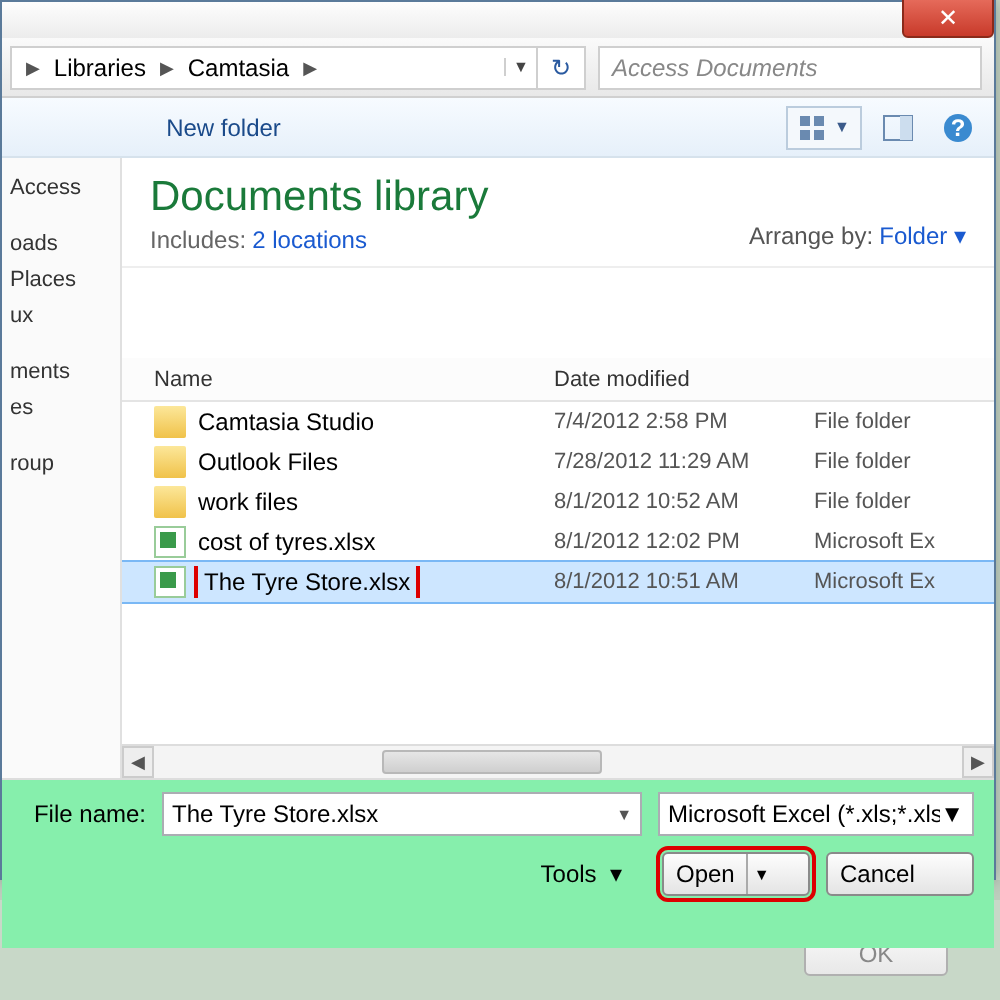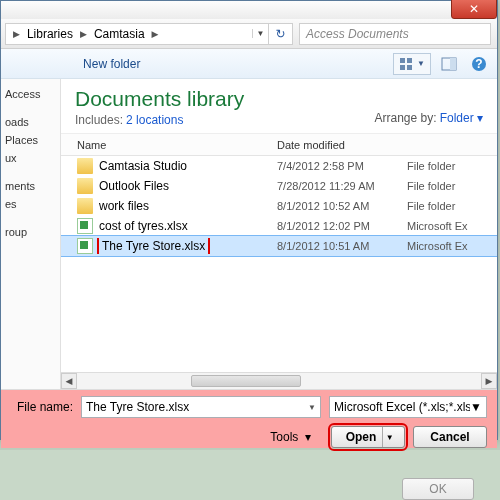--- a/index.html
+++ b/index.html
@@ -23,51 +23,51 @@
 .sidebar { width: 60px; border-right: 1px solid #e0e0e0; background: #fafafa; padding: 6px 2px; overflow: hidden; }
 .sidebar .sitem { padding: 3px 2px; white-space: nowrap; color: #333; font-size: 11px; }
 .sidebar .spacer { height: 10px; }
 .main { flex: 1; display: flex; flex-direction: column; }
 .libhdr { padding: 8px 14px 6px; border-bottom: 1px solid #eee; display:flex; }
 .libtitle { color: #1a7a3a; font-size: 21px; }
 .libsub { color: #666; font-size: 11px; margin-top: 2px; }
 .libsub .link { color: #1a5ad0; }
 .arrange { margin-left:auto; font-size:11px; color:#555; align-self:flex-end; padding-bottom:2px;}
 .arrange .link { color:#1a5ad0; }
-.colhdr { display: flex; border-bottom: 1px solid #e4e4e4; background: #fcfcfc; height: 22px; align-items: center; padding-left: 16px; }
+.colhdr { display: flex; border-bottom: 1px solid #e4e4e4; background: #fcfcfc; height: 22px; align-items: center; padding-left: 16px; margin-top: 45px; }
 .colhdr > div { color: #333; font-size: 11px; }
 .c-name { width: 200px; }
 .c-date { width: 130px; }
 .c-type { flex: 1; }
 .filelist { flex: 1; overflow: hidden; }
 .row { display: flex; align-items: center; height: 20px; padding-left: 16px; }
 .row.sel { background: #cde6ff; outline: 1px solid #7ab8f5; }
 .ficon { width: 16px; height: 16px; margin-right: 6px; display:inline-block; }
 .ficon.folder { background: linear-gradient(#fce79a,#f0c24a); border-radius: 1px; }
 .ficon.xls { background: #fff; border: 1px solid #9c9; position:relative; }
 .ficon.xls::after { content:""; position:absolute; left:2px; top:2px; width:8px; height:8px; background:#3a9a4a; }
 .row .c-name { width: 200px; white-space: nowrap; overflow: hidden; display:flex; align-items:center;}
 .row .c-date, .row .c-type { color: #555; font-size: 11px; }
 .hscroll { height: 17px; border-top: 1px solid #ddd; background: #f4f4f4; position: relative; }
 .hscroll .thumb { position: absolute; left: 130px; top: 2px; width: 110px; height: 12px; background: linear-gradient(#e6e6e6,#cfcfcf); border: 1px solid #b8b8b8; border-radius: 2px; }
 .hscroll .arr { position:absolute; top:0; width:16px; height:16px; background:#eee; border:1px solid #ccc; text-align:center; font-size:9px; line-height:14px; color:#555;}
 .hscroll .arr.l{left:0}.hscroll .arr.r{right:0}
-.bottom { padding: 6px 10px 0; background: #fca5a5; border-top: 1px solid #ddd; }
+.bottom { padding: 6px 10px 26px; background: #86efac; border-top: 1px solid #ddd; }
 .fnrow { display: flex; align-items: center; margin-bottom: 8px; }
 .fnlabel { width: 70px; text-align: right; padding-right: 8px; }
 .fninput { flex: 1; height: 22px; border: 1px solid #abadb3; padding: 0 4px; background:#fff; display:flex; align-items:center; justify-content:space-between;}
 .fninput .dd { font-size:8px; color:#555; }
 .filter { width: 158px; height: 22px; margin-left: 8px; border: 1px solid #abadb3; background:#fff; display:flex; align-items:center; padding:0 4px; justify-content:space-between; white-space:nowrap; overflow:hidden;}
 .btnrow { display: flex; justify-content: flex-end; align-items: center; gap: 8px; }
 .tools { margin-right: 12px; }
-.winbtn { min-width: 74px; height: 22px; border: 1px solid #8a8a8a; background: linear-gradient(#fdfdfd,#e4e4e4); border-radius: 3px; display:flex; align-items:center; justify-content:center; padding:0 6px; cursor:pointer;font-weight:bold;}
+.winbtn { min-width: 74px; height: 22px; border: 1px solid #8a8a8a; background: linear-gradient(#fdfdfd,#e4e4e4); border-radius: 3px; display:flex; align-items:center; padding:0 6px; cursor:pointer;}
 .winbtn.split { padding-right: 0; }
 .winbtn .splitarr { border-left: 1px solid #aaa; width: 14px; height: 100%; display:flex; align-items:center; justify-content:center; font-size:8px; margin-left:6px;}
 .redbox { outline: 2px solid #d00; outline-offset: 1px; }
-.bg-ok { position:absolute; bottom:0; right:26px; width:72px; height:22px; border:1px solid #b0b0b0; background:linear-gradient(#f8f8f8,#e8e8e8); border-radius:3px; text-align:center; line-height:20px; color:#888;}
+.bg-ok { position:absolute; bottom:12px; right:26px; width:72px; height:22px; border:1px solid #b0b0b0; background:linear-gradient(#f8f8f8,#e8e8e8); border-radius:3px; text-align:center; line-height:20px; color:#888;}
 .bg-strip { position:absolute; bottom:50px; left:0; right:0; height:10px; background:rgba(0,0,0,0.05);}
 svg { display:block; }
 </style>
 </head>
 <body>
 
 <div class="bg-strip"></div>
 <div class="bg-ok">OK</div>
 
 <div class="dialog">

